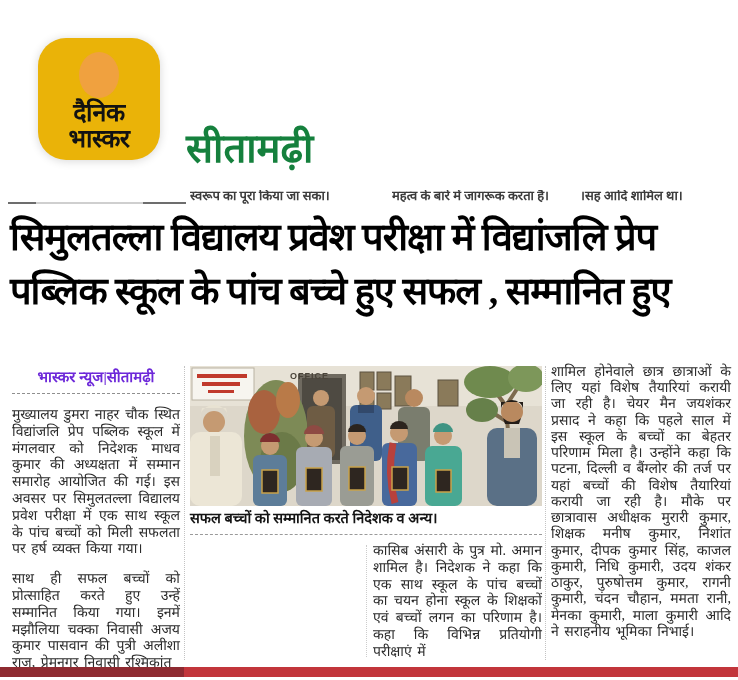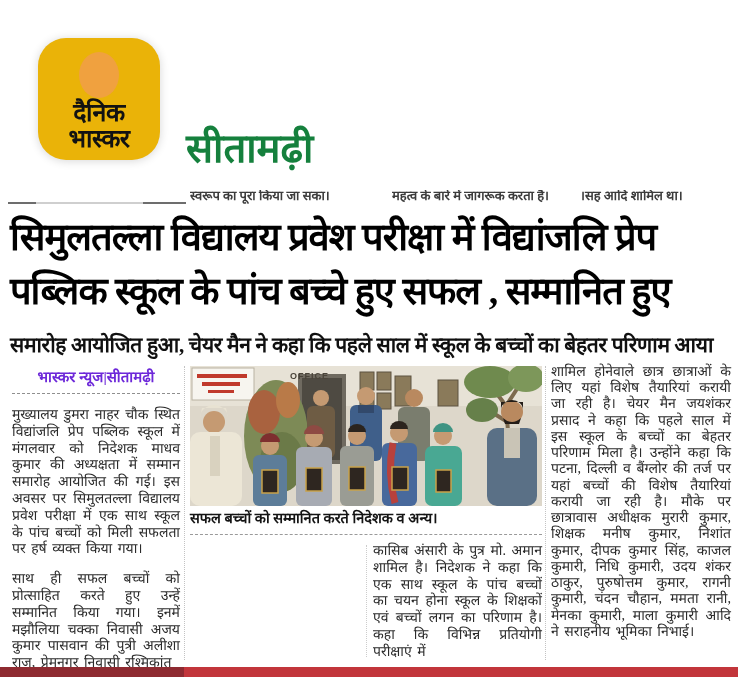--- a/index.html
+++ b/index.html
@@ -105,21 +105,20 @@
   </div>
   <div class="fragment frag-2">
     <span>महत्व के बारे में जागरूक करता है।</span>
   </div>
   <div class="fragment frag-3">
     <span>।सह आदि शामिल था।</span>
   </div>
 
   <div class="headline headline-2">पब्लिक स्कूल के पांच बच्चे हुए सफल , सम्मानित हुए</div>
   <div class="headline headline-1">सिमुलतल्ला विद्यालय प्रवेश परीक्षा में विद्यांजलि प्रेप</div>
-  <div class="subheadline">समारोह आयोजित हुआ, चेयर मैन ने कहा कि पहले साल में स्कूल के बच्चों का बेहतर परिणाम आया</div>
 
   <div class="col-1">
     <div class="byline">भास्कर न्यूज|सीतामढ़ी</div>
     <div class="body-text">मुख्यालय डुमरा नाहर चौक स्थित विद्यांजलि प्रेप पब्लिक स्कूल में मंगलवार को निदेशक माधव कुमार की अध्यक्षता में सम्मान समारोह आयोजित की गई। इस अवसर पर सिमुलतल्ला विद्यालय प्रवेश परीक्षा में एक साथ स्कूल के पांच बच्चों को मिली सफलता पर हर्ष व्यक्त किया गया।</div>
     <div class="body-text">साथ ही सफल बच्चों को प्रोत्साहित करते हुए उन्हें सम्मानित किया गया। इनमें मझौलिया चक्का निवासी अजय कुमार पासवान की पुत्री अलीशा राज, प्रेमनगर निवासी रश्मिकांत</div>
   </div>
 
   <div class="v-divider vd-1"></div>
 
   <div class="mid">

